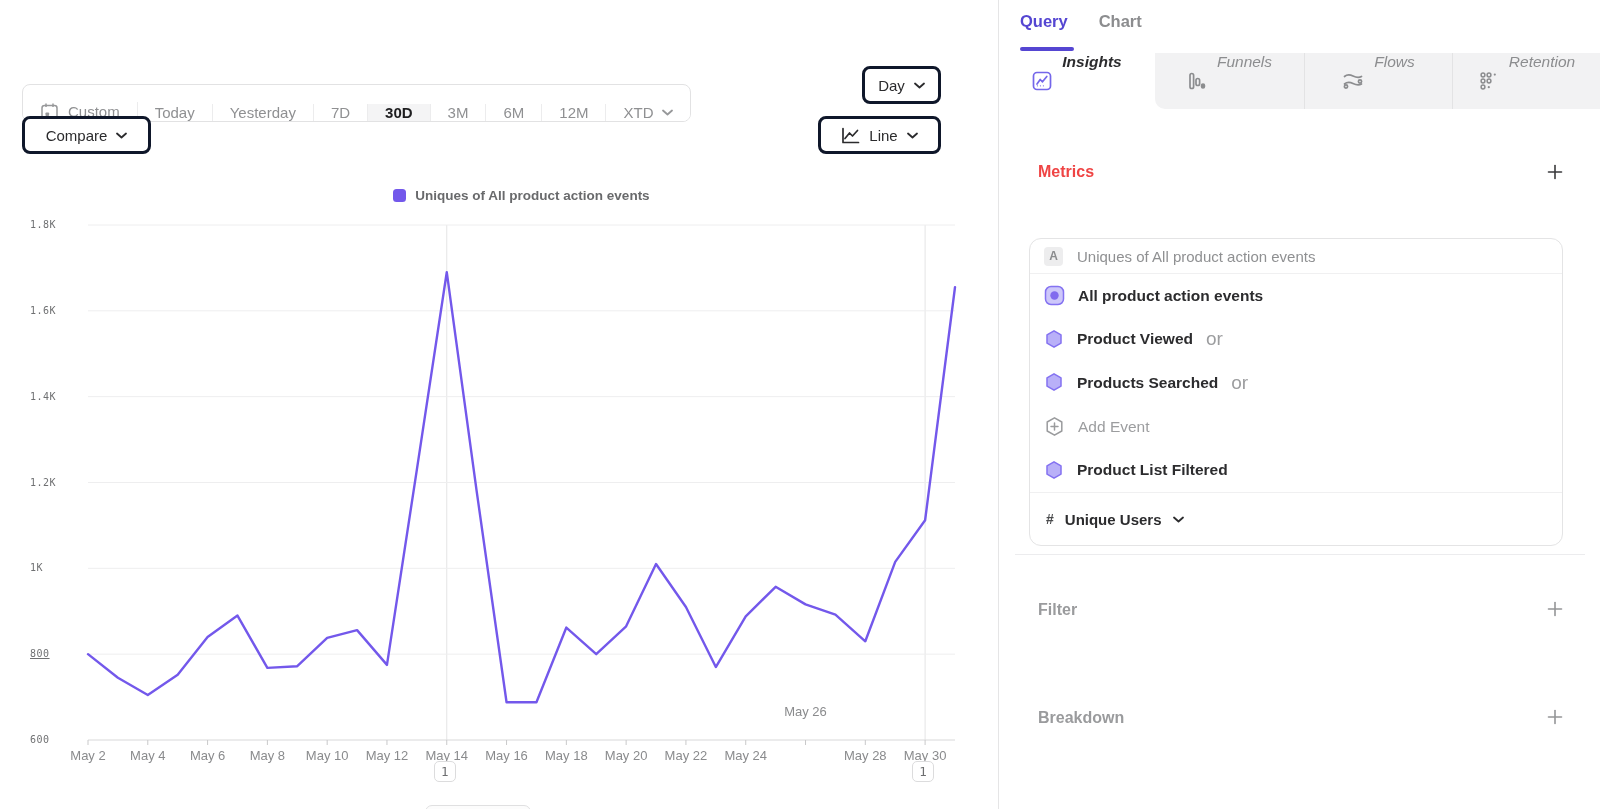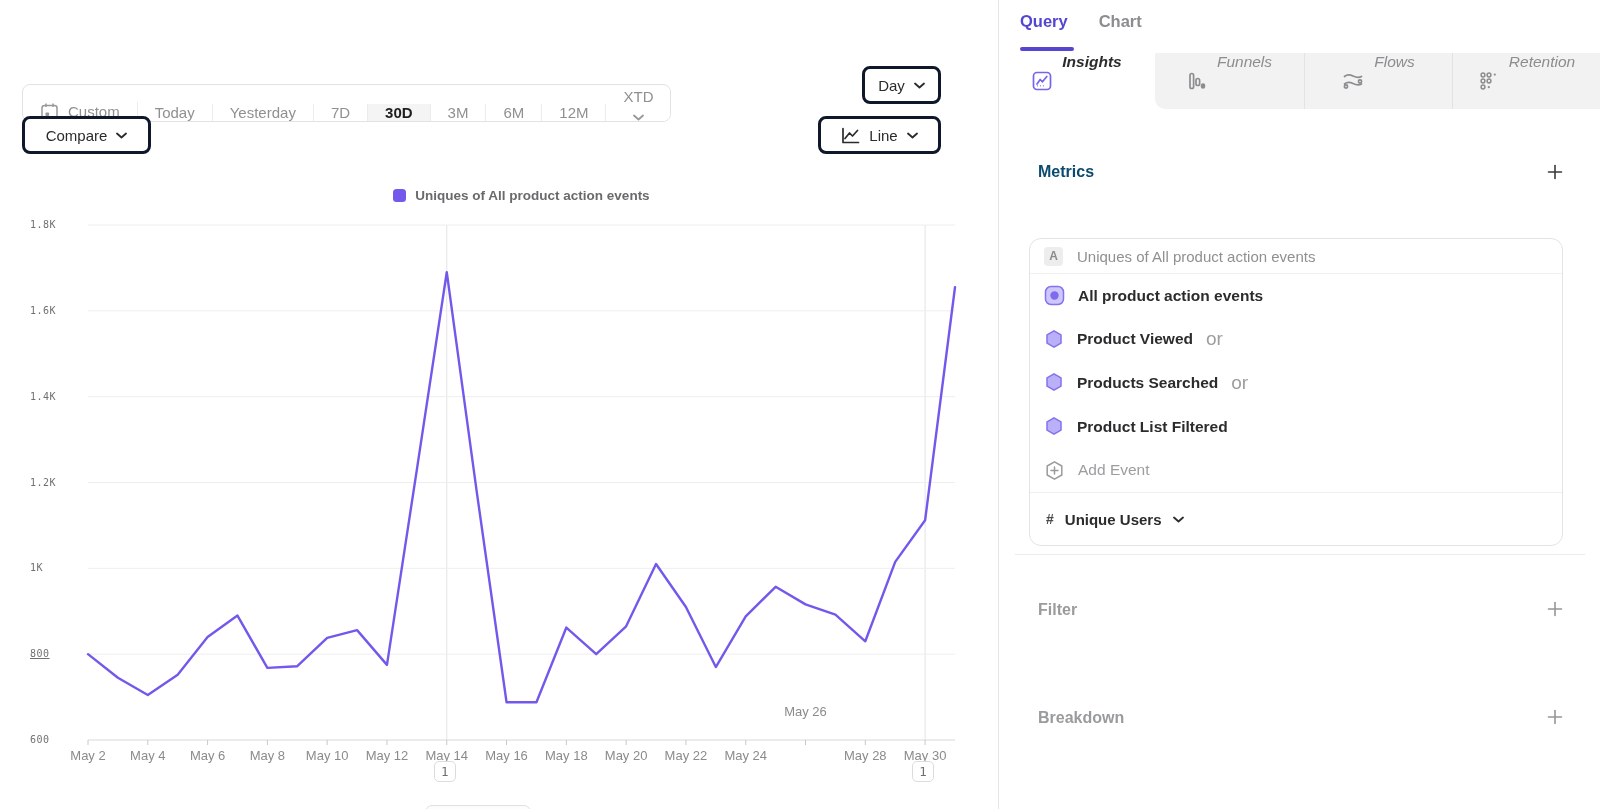--- a/index.html
+++ b/index.html
@@ -14,21 +14,21 @@
   .chart-pane{position:absolute;left:0;top:0;width:998px;height:809px;background:#fff;}
 
   .range-group{
     position:absolute;left:22px;top:66px;height:38px;display:flex;align-items:flex-end;
     border:1px solid #e2e2e3;border-radius:8px;background:#fff;overflow:hidden;margin-top:18px;
   }
   .range-item{
     display:flex;align-items:center;gap:9px;padding:0 17px;font-size:15px;color:#8f9092;
     border-right:1px solid #ececed;cursor:pointer;white-space:nowrap;background:#fff;
   }
-  .range-item:last-child{border-right:none;flex-direction:column;}
+  .range-item:last-child{border-right:none;}
   .range-item.selected{background:#f4f4f5;color:#1e1e20;font-weight:700;}
 
   .btn{
     position:absolute;height:38px;display:flex;align-items:center;gap:9px;padding:0 14px;
     border:3px solid #0f172a;border-radius:8px;background:#fff;font-size:15px;color:#2b2b2d;
     font-weight:500;cursor:pointer;white-space:nowrap;
   }
   #btn-day{left:862px;top:66px;width:79px;justify-content:center;}
   #btn-compare{left:22px;top:116px;width:129px;justify-content:center;}
   #btn-line{left:818px;top:116px;width:123px;justify-content:center;}
@@ -75,21 +75,21 @@
   }
   .report-tab:first-child{border-left:none;}
   .report-tab.active{background:#fff;color:#2c2c2e;font-weight:600;}
   .report-tab.active + .report-tab{border-left:none;border-bottom-left-radius:10px;}
   .rt-insights{width:156px;}
   .rt-funnels{width:149px;}
   .rt-flows{width:148px;}
   .rt-retention{flex:1;}
 
   .section-title{position:absolute;left:39px;font-size:16px;}
-  .section-title.dark{color:#0c4a6e;font-weight:700;}
+  .section-title.dark{color:#ef4444;font-weight:700;}
   .section-title.gray{color:#9a9b9d;font-weight:600;}
   .section-plus{position:absolute;left:548px;width:16px;height:16px;cursor:pointer;}
 
   .metric-card{
     position:absolute;left:30px;top:238px;width:534px;height:308px;
     border:1px solid #e4e4e5;border-radius:12px;background:#fff;
   }
   .card-header{height:35px;display:flex;align-items:center;gap:14px;padding:0 14px;
     border-bottom:1px solid #f0f0f1;}
   .metric-badge{
@@ -348,38 +348,38 @@
       </div>
       <div class="event-row">
         <span class="icon">
           <svg width="20" height="21" viewBox="0 0 20 21">
               <path d="M10 1.8 L17 5.9 L17 14.1 L10 18.2 L3 14.1 L3 5.9 Z" fill="#b9b0f8" stroke="#8472f1" stroke-width="1.5" stroke-linejoin="round"></path>
             </svg>
         </span>
         <span class="event-name">Products Searched</span>
         <span class="event-suffix">or</span>
       </div>
-      <div class="event-row">
-        <span class="icon">
-          <svg width="20" height="21" viewBox="0 0 20 21">
-              <path d="M10 1.8 L17 5.9 L17 14.1 L10 18.2 L3 14.1 L3 5.9 Z" fill="#b9b0f8" stroke="#8472f1" stroke-width="1.5" stroke-linejoin="round"></path>
-            </svg>
-        </span>
-        <span class="event-name">Product List Filtered</span>
-      </div>
       <div class="event-row addrow">
         <span class="icon">
           <svg width="21" height="21" viewBox="0 0 21 21" fill="none" stroke="#9a9b9d" stroke-width="1.5">
             <path d="M10.5 1.8 L17.8 6 L17.8 15 L10.5 19.2 L3.2 15 L3.2 6 Z" stroke-linejoin="round"></path>
             <line x1="10.5" y1="7" x2="10.5" y2="14" stroke-linecap="round"></line>
             <line x1="7" y1="10.5" x2="14" y2="10.5" stroke-linecap="round"></line>
           </svg>
         </span>
         <span class="event-name">Add Event</span>
       </div>
+      <div class="event-row">
+        <span class="icon">
+          <svg width="20" height="21" viewBox="0 0 20 21">
+              <path d="M10 1.8 L17 5.9 L17 14.1 L10 18.2 L3 14.1 L3 5.9 Z" fill="#b9b0f8" stroke="#8472f1" stroke-width="1.5" stroke-linejoin="round"></path>
+            </svg>
+        </span>
+        <span class="event-name">Product List Filtered</span>
+      </div>
     </div>
     <div class="measure-row">
       <span class="measure-hash">#</span>
       <span class="measure-label">Unique Users</span>
       <span class="icon">
         <svg width="11" height="7" viewBox="0 0 11 7" fill="none" stroke="#2c2c2e" stroke-width="1.8" stroke-linecap="round" stroke-linejoin="round">
             <polyline points="1,1.5 5.5,5.5 10,1.5"></polyline>
           </svg>
       </span>
     </div>

